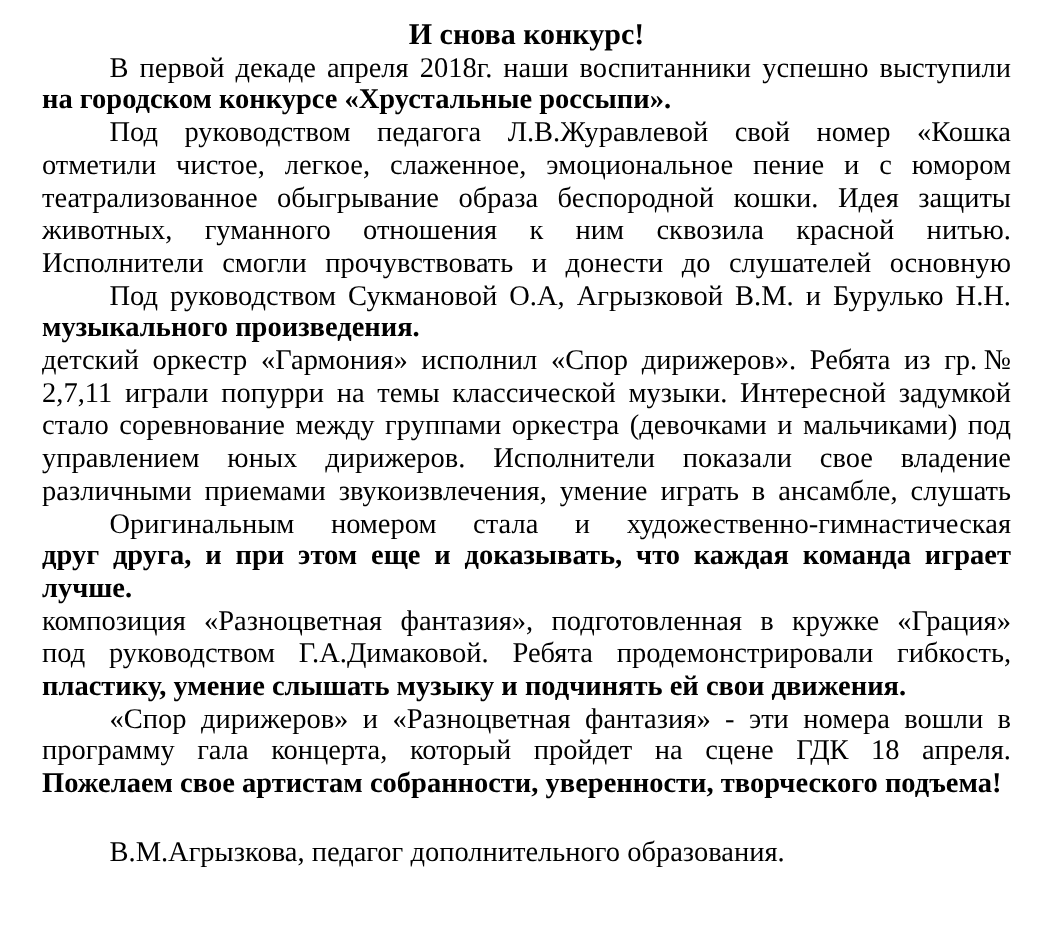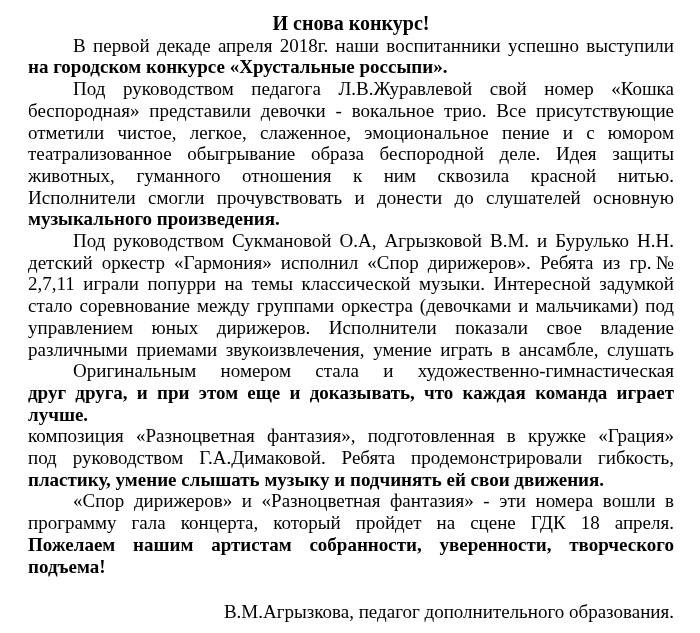--- a/index.html
+++ b/index.html
@@ -38,48 +38,47 @@
     text-align-last: left;
     font-weight: bold;
     -moz-text-align-last: left;
   }
   .blank-line {
     height: 24px;
   }
   .signature {
     margin: 0;
     text-indent: 45px;
-    text-align: right;
+    text-align: left;
   }
 </style>
 </head>
 <body>
 
 <div class="page" style="background: rgb(255, 255, 255); color: rgb(0, 0, 0); border-radius: 16px;">
   <h1 class="title">И снова конкурс!</h1>
   <div class="doc-body">
       <div class="line first">В первой декаде апреля 2018г. наши воспитанники успешно выступили</div>
       <div class="line last">на городском конкурсе «Хрустальные россыпи».</div>
       <div class="line first">Под руководством педагога Л.В.Журавлевой свой номер «Кошка</div>
-      <div class="line">беспородная» представили девочки -  вокальное трио. Все присутствующие</div>
       <div class="line">отметили чистое, легкое, слаженное, эмоциональное пение и с юмором</div>
-      <div class="line">театрализованное обыгрывание образа беспородной деле. Идея защиты</div>
+      <div class="line">театрализованное обыгрывание образа беспородной кошки. Идея защиты</div>
       <div class="line">животных, гуманного отношения к ним сквозила красной нитью.</div>
       <div class="line">Исполнители смогли прочувствовать и донести до слушателей основную</div>
+      <div class="line first">Под руководством Сукмановой О.А, Агрызковой В.М. и Бурулько Н.Н.</div>
       <div class="line last">музыкального произведения.</div>
-      <div class="line first">Под руководством Сукмановой О.А, Агрызковой В.М. и Бурулько Н.Н.</div>
       <div class="line">детский оркестр «Гармония» исполнил «Спор дирижеров». Ребята из гр.№</div>
       <div class="line">2,7,11 играли попурри на темы классической музыки. Интересной задумкой</div>
       <div class="line">стало соревнование между группами оркестра (девочками и мальчиками) под</div>
       <div class="line">управлением юных дирижеров. Исполнители показали свое владение</div>
       <div class="line">различными приемами звукоизвлечения,  умение играть в ансамбле, слушать</div>
       <div class="line first">Оригинальным номером стала и художественно-гимнастическая</div>
       <div class="line last">друг друга, и при этом еще и доказывать, что каждая команда играет лучше.</div>
       <div class="line">композиция «Разноцветная фантазия», подготовленная в кружке «Грация»</div>
       <div class="line">под руководством Г.А.Димаковой. Ребята продемонстрировали гибкость,</div>
       <div class="line last">пластику, умение слышать музыку и подчинять ей свои движения.</div>
       <div class="line first">«Спор дирижеров» и «Разноцветная фантазия» - эти номера вошли в</div>
       <div class="line">программу  гала концерта, который пройдет на сцене ГДК 18 апреля.</div>
-      <div class="line last">Пожелаем нашим артистам собранности, уверенности, творческого подъема!</div>
+      <div class="line last">Пожелаем свое артистам собранности, уверенности, творческого подъема!</div>
     </div>
   <div class="blank-line"></div>
   <p class="signature">В.М.Агрызкова, педагог дополнительного образования.</p>
 </div>
 
 </body></html>

